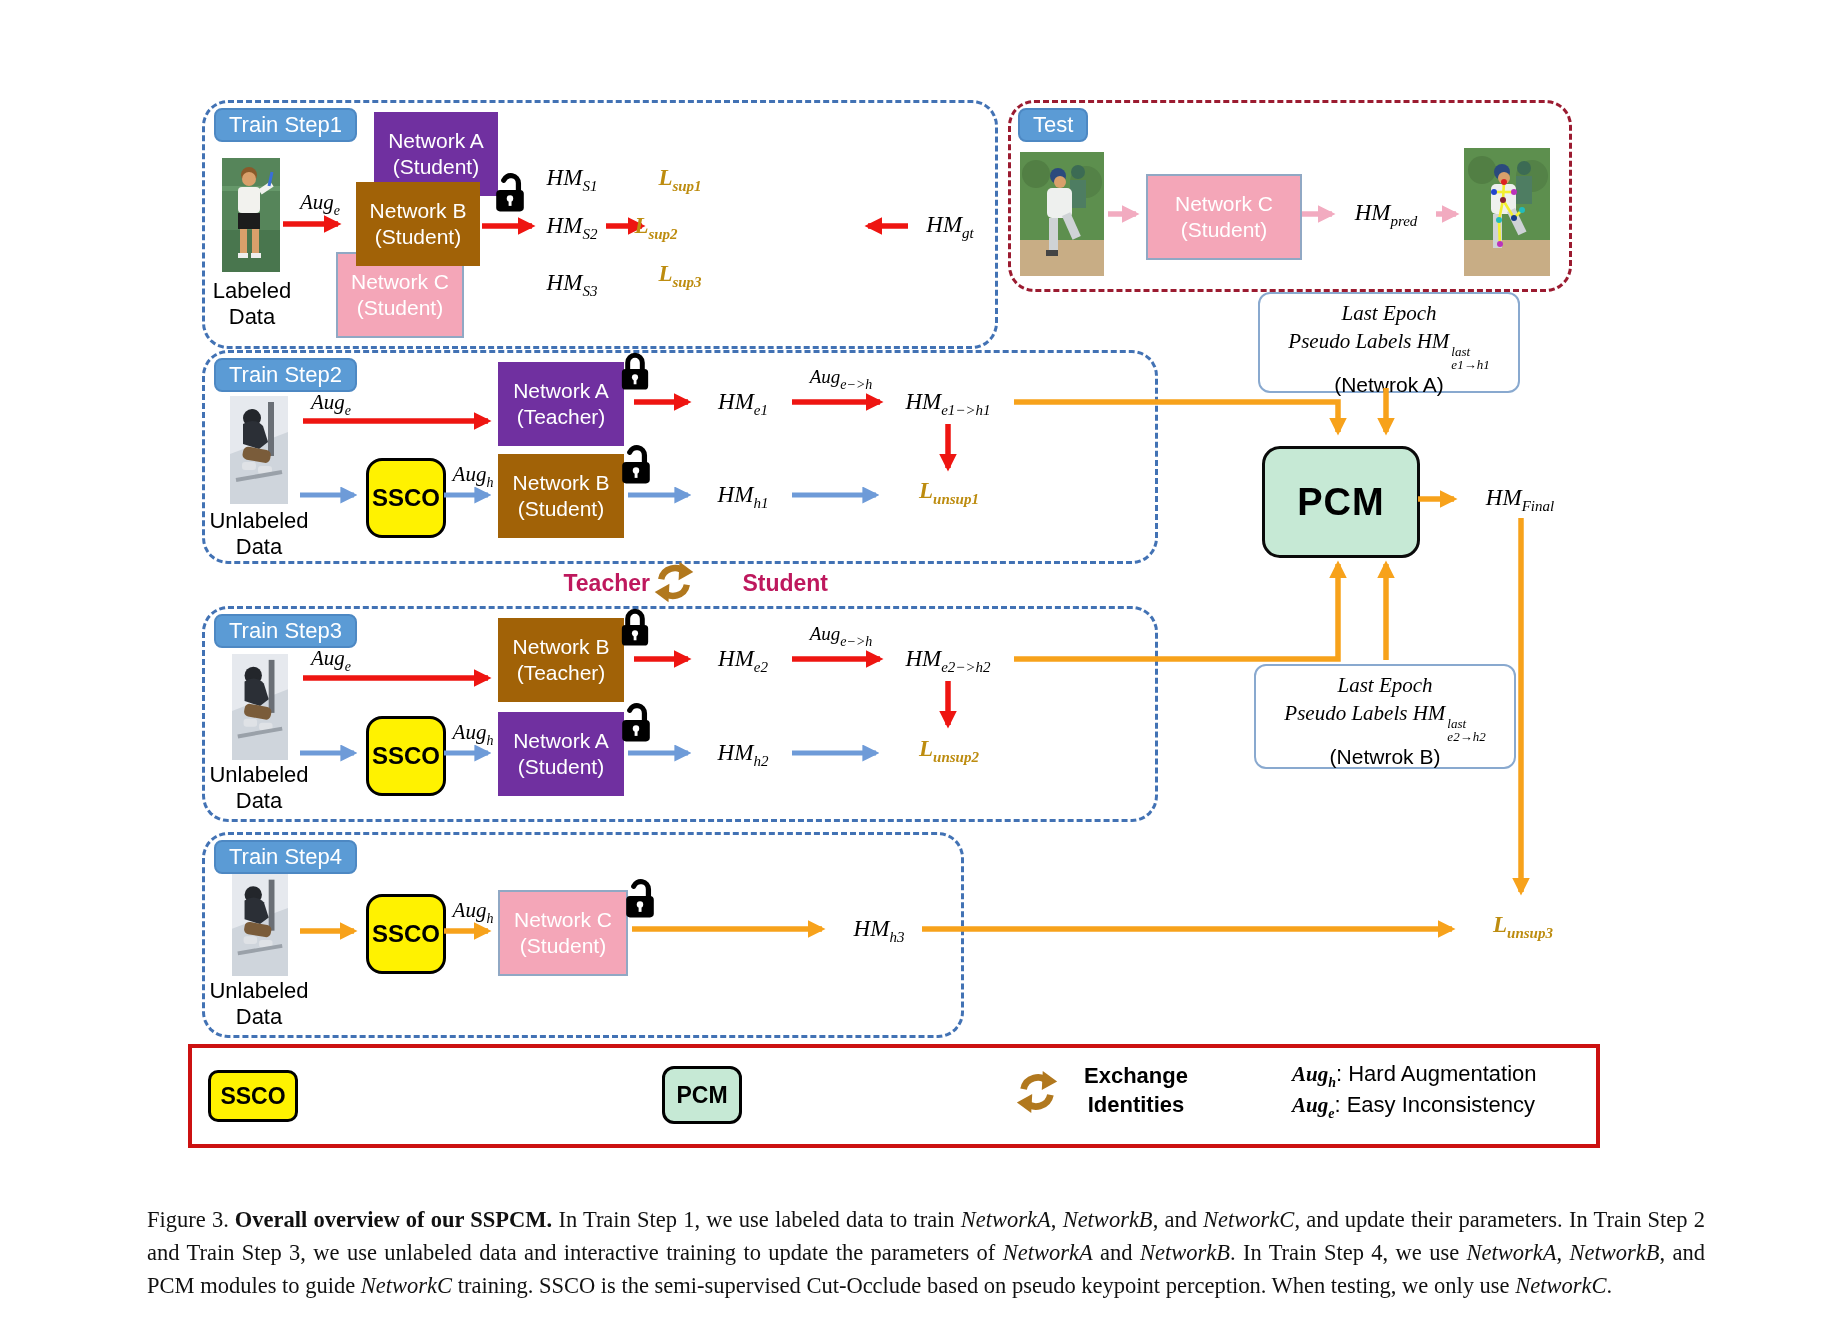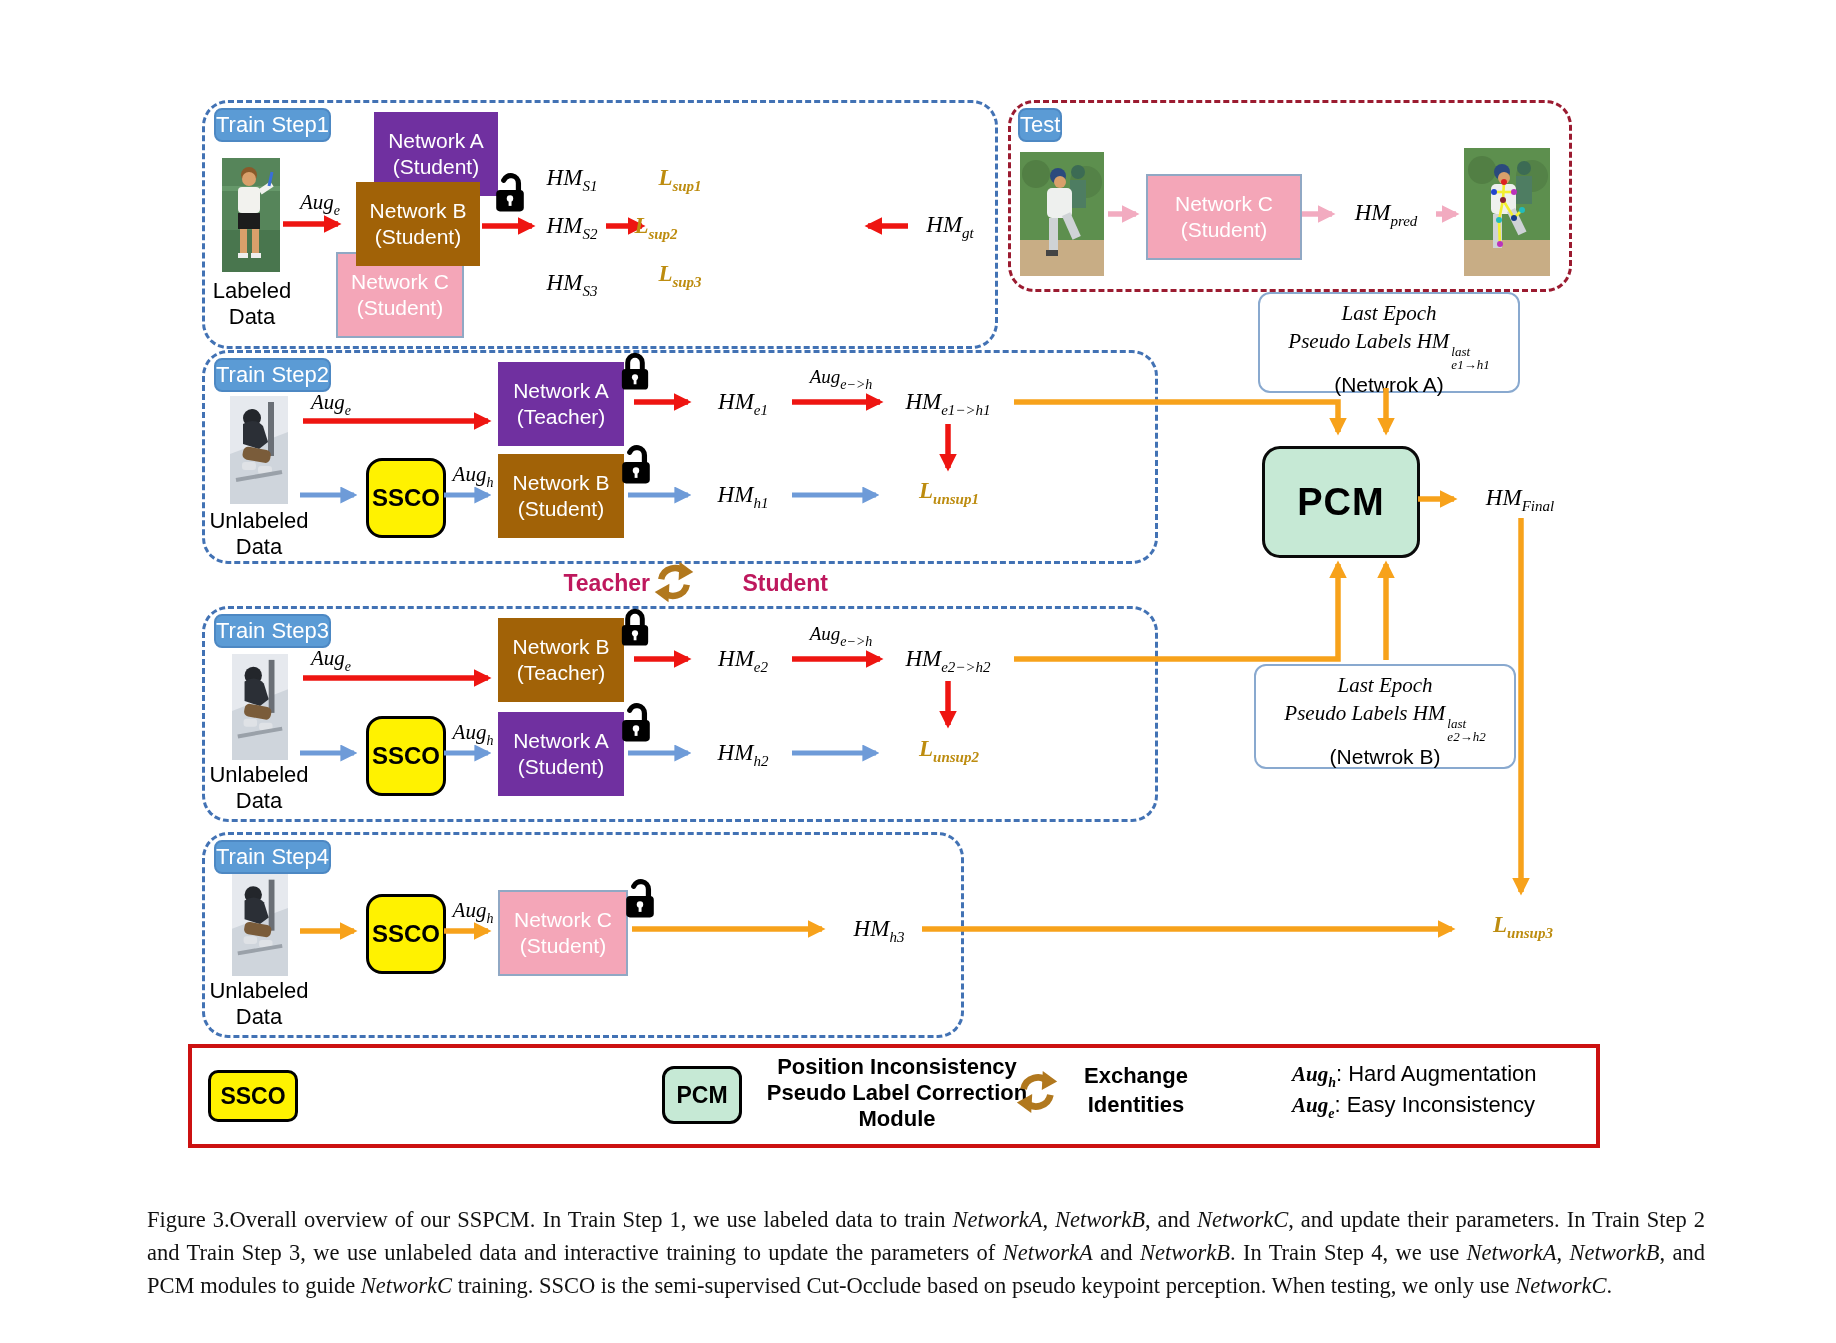--- a/index.html
+++ b/index.html
@@ -1,21 +1,21 @@
 <!DOCTYPE html>
 <html><head>
 <meta charset="utf-8">
 <style>
   html,body{margin:0;padding:0;background:#fff}
   .canvas{position:relative;width:1836px;height:1343px;background:#fff;font-family:"Liberation Sans",sans-serif;overflow:hidden}
   .abs{position:absolute}
   .panel{position:absolute;border-radius:26px;z-index:1}
   .pb{border:3.5px dashed #4272b4}
   .pr{border:3.5px dashed #9b1b30}
-  .badge{position:absolute;background:#5b9bd5;border:2px solid #4d88c3;color:#fff;font-size:22px;line-height:30px;padding:0 0;border-radius:8px;z-index:7;white-space:nowrap}
+  .badge{position:absolute;background:#5b9bd5;border:2px solid #4d88c3;color:#fff;font-size:22px;line-height:30px;padding:0 13px;border-radius:8px;z-index:7;white-space:nowrap}
   .netbox{position:absolute;display:flex;flex-direction:column;align-items:center;justify-content:center;color:#fff;font-size:21px;line-height:26px;text-align:center;z-index:3}
   .purple{background:#7030a0}
   .nblue{background:#a16207}
   .npink{background:#f4a6b8;border:2px solid #90a8c4}
   .z1{z-index:1}.z2{z-index:2}
   .lbl{position:absolute;text-align:center;z-index:6;line-height:1.15}
   .math{font-family:"Liberation Serif",serif;font-style:italic;font-size:23px;color:#000;white-space:nowrap}
   .math sub{font-size:15px;vertical-align:-6px}
   .math.sm{font-size:21px}.math.sm sub{font-size:14px}
   .math.b{font-weight:bold}
@@ -32,21 +32,21 @@
   .ss{display:inline-flex;flex-direction:column;align-items:flex-start;font-size:13px;line-height:13px;vertical-align:-8px;margin-left:2px;font-style:italic}
   .exch{position:absolute;font-weight:bold;font-size:23px;color:#be185d;z-index:6;text-align:right;white-space:nowrap}
   .legend{position:absolute;left:188px;top:1044px;width:1404px;height:96px;border:4px solid #cc1111;z-index:2;background:#fff}
   .legend .chipy{position:absolute;background:#fff200;border:3px solid #000;border-radius:10px;display:flex;align-items:center;justify-content:center;font-weight:bold;font-size:23px}
   .legend .chipm{position:absolute;background:#c6e9d5;border:3px solid #000;border-radius:12px;display:flex;align-items:center;justify-content:center;font-weight:bold;font-size:23px}
   .legend .ltxt{position:absolute;font-weight:bold;font-size:22px;line-height:26px;text-align:center;color:#000}
   .legend .laug{position:absolute;font-size:22px;color:#000;white-space:nowrap}
   .legend .laug .d{font-weight:normal;font-family:"Liberation Sans",sans-serif}
   .arrowlayer{position:absolute;left:0;top:0;z-index:4;pointer-events:none}
   .caption-wrap{position:absolute;left:147px;top:1180px;width:1558px;font-family:"Liberation Serif",serif;font-size:22.5px;line-height:33px;color:#111;text-align:justify;z-index:2}
-  .caption-wrap b{font-weight:normal;margin-left:0}
+  .caption-wrap b{font-weight:bold;margin-left:6px}
   .caption-wrap i{font-style:italic}
 </style>
 </head>
 <body>
 
 <div class="canvas">
 
   <div class="panel pb" style="left:202px;top:100px;width:790px;height:243px"></div>
   <div class="panel pr" style="left:1008px;top:100px;width:558px;height:186px"></div>
   <div class="panel pb" style="left:202px;top:350px;width:950px;height:208px"></div>
@@ -399,25 +399,20 @@
     </g>
   </svg>
 
   <div class="legend">
     <div class="chipy" style="left:16px;top:22px;width:84px;height:46px">
         <span>SSCO</span>
       </div>
     <div class="chipm" style="left:470px;top:18px;width:74px;height:52px">
         <span>PCM</span>
       </div>
-    <div class="ltxt" style="left:552px;top:6px;width:306px">
-      <div>Position Inconsistency</div>
-      <div>Pseudo Label Correction</div>
-      <div>Module</div>
-    </div>
     <div class="abs" style="left:822px;top:21px;width:46px;height:46px">
       <svg viewBox="0 0 48 48" width="46" height="46">
         <path d="M10 21 A 15 15 0 0 1 36 14" fill="none" stroke="#b1781e" stroke-width="7"></path>
         <polygon points="30,2 45,13 29,22" fill="#b1781e"></polygon>
         <path d="M38 27 A 15 15 0 0 1 12 34" fill="none" stroke="#b1781e" stroke-width="7"></path>
         <polygon points="18,46 3,35 19,26" fill="#b1781e"></polygon>
       </svg>
     </div>
     <div class="ltxt" style="left:876px;top:13px;width:136px;line-height:29px">
       <div>Exchange</div>

